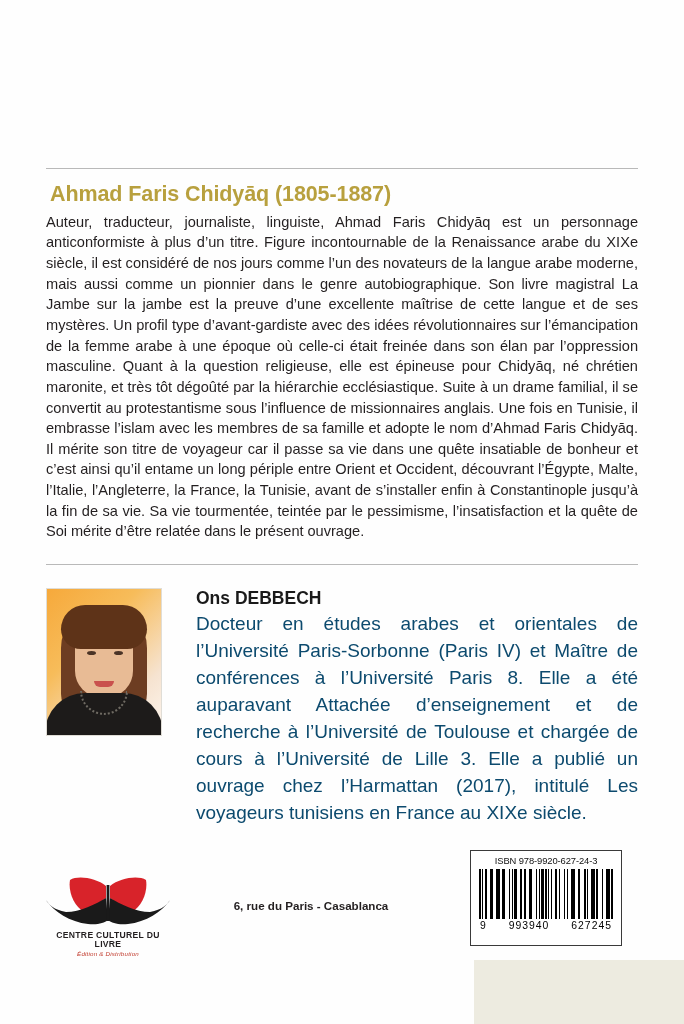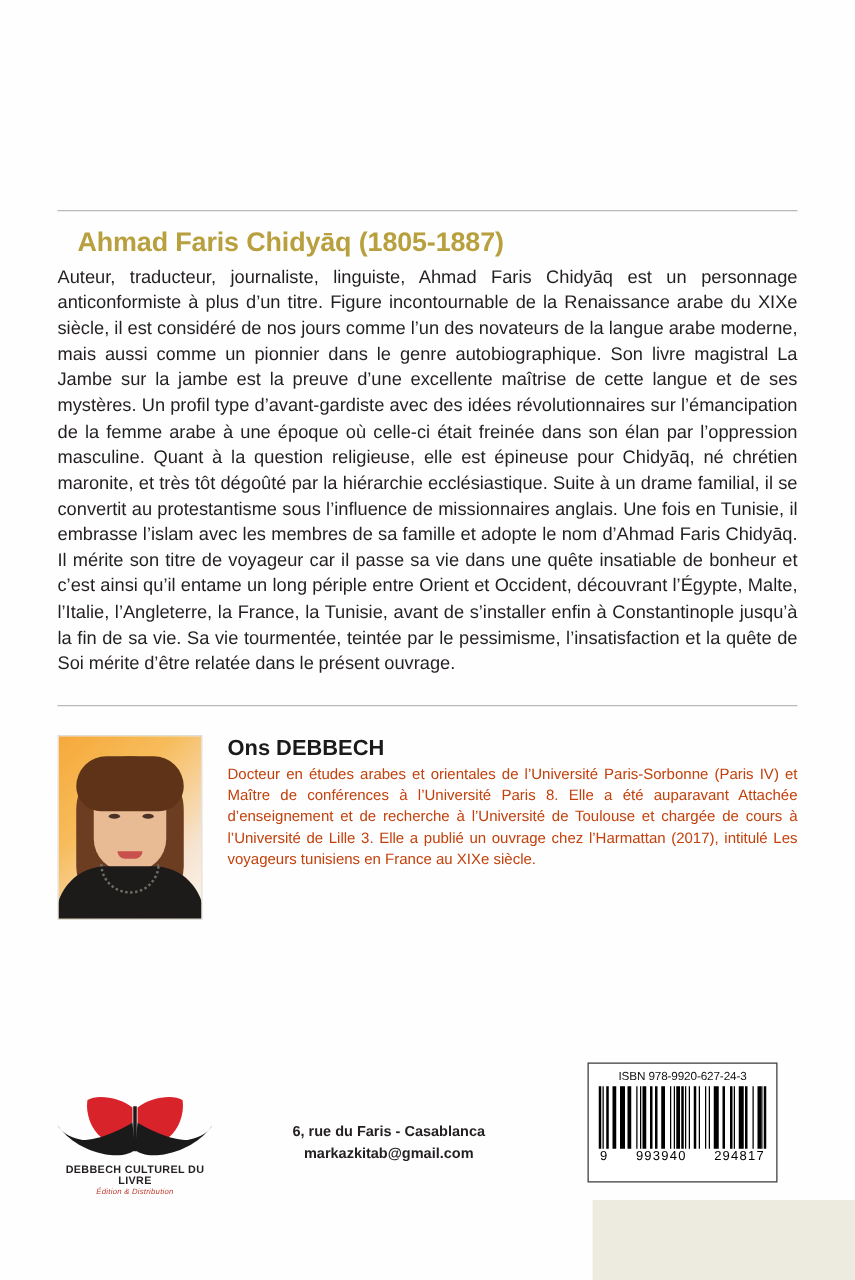--- a/index.html
+++ b/index.html
@@ -34,21 +34,21 @@
     position: absolute;
     left: 46px;
     top: 182px;
     width: 592px;
   }
   .book-title {
     font-size: 21.5px;
     font-weight: bold;
     color: #b8a03e;
     letter-spacing: -0.1px;
-    margin: 0 0 4px 16px;
+    margin: 0 0 4px 4px;
     line-height: 1.2;
   }
   .book-desc {
     font-size: 14.6px;
     line-height: 1.415;
     color: #231f20;
     text-align: justify;
     margin: 0;
     hyphens: none;
     word-spacing: -0.2px;
@@ -127,34 +127,34 @@
     position: absolute;
     left: 50%; bottom: 20px;
     transform: translateX(-50%);
     width: 44px; height: 22px;
     border: 2px dotted #6f6b63;
     border-top: none;
     border-radius: 0 0 24px 24px;
   }
 
   .author-text {
-    margin-left: 20px;
+    margin-left: 34px;
     flex: 1;
   }
   .author-name {
     font-size: 17.5px;
     font-weight: bold;
     color: #1a1a1a;
     margin: 0 0 2px 0;
     line-height: 1.2;
   }
   .author-bio {
-    font-size: 12px;
+    font-size: 19px;
     line-height: 1.42;
-    color: #c2410c;
+    color: #0c4a6e;
     text-align: justify;
     margin: 0;
   }
 
   
   .footer {
     position: absolute;
     left: 0; right: 0;
     top: 866px;
     height: 110px;
@@ -282,27 +282,26 @@
   <div class="footer">
 
     <div class="publisher-logo">
       <svg class="logo-mark" viewBox="0 0 128 54">
         <path d="M62 10 C52 2, 34 -1, 26 4 C24 16, 30 30, 40 36 C48 32, 57 26, 62 22 Z" fill="#d8232a"></path>
         <path d="M66 10 C76 2, 94 -1, 102 4 C104 16, 98 30, 88 36 C80 32, 71 26, 66 22 Z" fill="#d8232a"></path>
         <path d="M62 22 C52 28, 36 36, 22 36 C10 34, 4 28, 2 24 C10 36, 26 46, 44 48 C54 49, 60 47, 64 44 Z" fill="#1a1a1a"></path>
         <path d="M66 22 C76 28, 92 36, 106 36 C118 34, 124 28, 126 24 C118 36, 102 46, 84 48 C74 49, 68 47, 64 44 Z" fill="#1a1a1a"></path>
         <rect x="62.6" y="9" width="2.8" height="36" fill="#1a1a1a"></rect>
       </svg>
-      <div class="logo-name">DEBBECH CULTUREL DU LIVRE</div>
+      <div class="logo-name">CENTRE CULTUREL DU LIVRE</div>
       <div class="logo-sub">Édition &amp; Distribution</div>
     </div>
 
     <div class="contact">
-      <div>6, rue du Faris - Casablanca</div>
-      <div>markazkitab@gmail.com</div>
+      <div>6, rue du Paris - Casablanca</div>
     </div>
 
     <div class="barcode-box">
       <div class="isbn-text">ISBN 978-9920-627-24-3</div>
       <div class="bars" id="bars">
           <span style="width: 1.35px;"></span>
           <span class="w" style="width: 1.35px;"></span>
           <span style="width: 1.35px;"></span>
           <span class="w" style="width: 1.35px;"></span>
           <span style="width: 2.7px;"></span>
@@ -361,21 +360,21 @@
           <span style="width: 1.35px;"></span>
           <span class="w" style="width: 2.7px;"></span>
           <span style="width: 2.7px;"></span>
           <span style="width: 1.35px;"></span>
           <span class="w" style="width: 1.35px;"></span>
           <span style="width: 1.35px;"></span>
         </div>
       <div class="barcode-digits">
         <span>9</span>
         <span>993940</span>
-        <span>294817</span>
+        <span>627245</span>
       </div>
     </div>
 
   </div>
 
   <div class="corner-swatch"></div>
 
 </div>
 
 </body></html>

